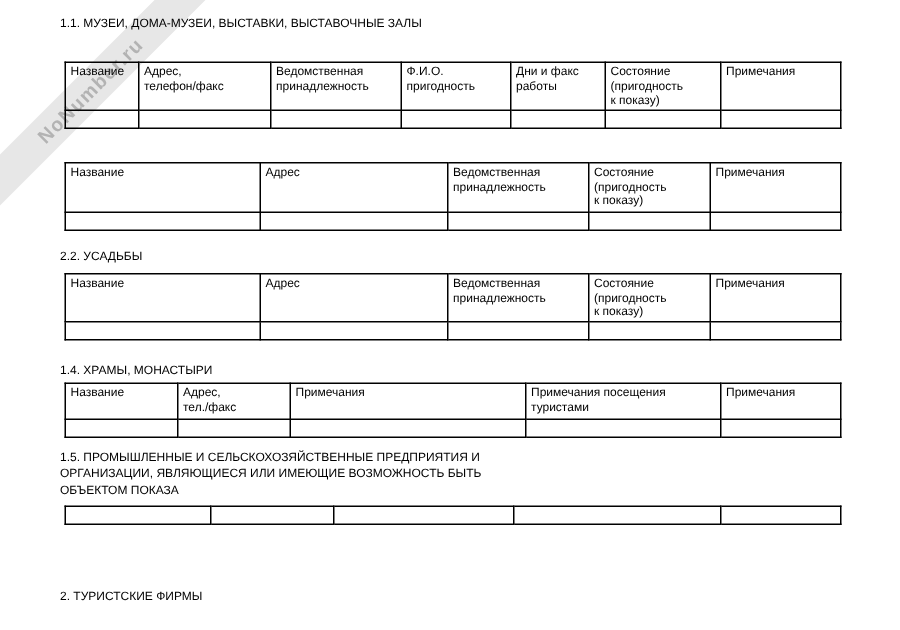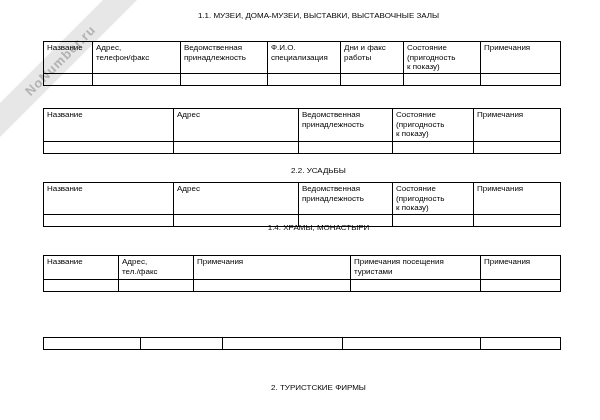--- a/index.html
+++ b/index.html
@@ -9,21 +9,21 @@
   }
   
   .watermark{
     position:absolute;left:-40px;top:48px;width:200px;height:24px;
     background:#e7e7e7;transform:rotate(-45deg);
     display:flex;align-items:center;justify-content:center;
     font-size:13px;font-weight:bold;color:#b3b3b3;letter-spacing:1px;
   }
   
   .sec-title{
-    position:absolute;left:40px;width:557px;text-align:center;
+    position:absolute;left:40px;width:557px;text-align:left;
     white-space:pre-line;line-height:11px;
   }
   
   table.tbl{
     position:absolute;left:43px;width:517px;
     border-collapse:collapse;table-layout:fixed;
   }
   table.tbl th,table.tbl td{
     border:1px solid #000;padding:1px 3px;vertical-align:top;
     font-weight:normal;text-align:left;font-size:8px;line-height:9.5px;
@@ -31,23 +31,23 @@
   }
   .t-a{top:41px}  .t-a tr.head th{height:26px}
   .t-b{top:108px} .t-b tr.head th{height:30px}
   .t-c{top:182px} .t-c tr.head th{height:28px}
   .t-d{top:255px} .t-d tr.head th{height:21px}
   .t-e{top:337px} .t-e tr.head th{height:32px}
   tr.blank td{height:9px}
   .title-1{top:10px}
   .title-2{top:89px}
   .title-3{top:165px}
-  .title-4{top:222px}
+  .title-4{top:241px}
   .title-5{top:299px}
-  .title-6{top:382px}
+  .title-6{top:392px}
 </style>
 </head>
 <body>
 
 <div class="page">
 
   <div class="watermark">
     <span>NoNumber.ru</span>
   </div>
 
@@ -63,21 +63,21 @@
         <col style="width:80px">
     </colgroup>
     <tbody>
       <tr class="head">
         <th>Название</th>
         <th>Адрес,
 телефон/факс</th>
         <th>Ведомственная
 принадлежность</th>
         <th>Ф.И.О.
-специализация</th>
+пригодность</th>
         <th>Дни и факс
 работы</th>
         <th>Состояние
 (пригодность
 к показу)</th>
         <th>Примечания</th>
       </tr>
       <tr class="blank">
         <td></td>
         <td></td>
@@ -171,20 +171,23 @@
       <tr class="blank">
         <td></td>
         <td></td>
         <td></td>
         <td></td>
         <td></td>
       </tr>
     </tbody>
   </table>
 
+  <div class="sec-title title-5">1.5. ПРОМЫШЛЕННЫЕ И СЕЛЬСКОХОЗЯЙСТВЕННЫЕ ПРЕДПРИЯТИЯ И
+ОРГАНИЗАЦИИ, ЯВЛЯЮЩИЕСЯ ИЛИ ИМЕЮЩИЕ ВОЗМОЖНОСТЬ БЫТЬ
+ОБЪЕКТОМ ПОКАЗА</div>
   <table class="tbl t-e">
     <colgroup>
       <col style="width:97px">
         <col style="width:82px">
         <col style="width:120px">
       <col style="width:138px">
         <col style="width:80px">
     </colgroup>
     <tbody>
       <tr class="blank">

